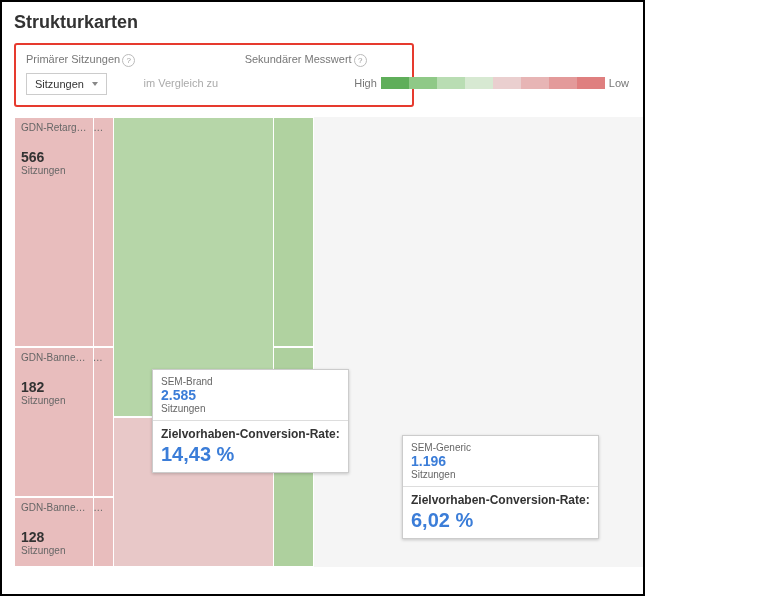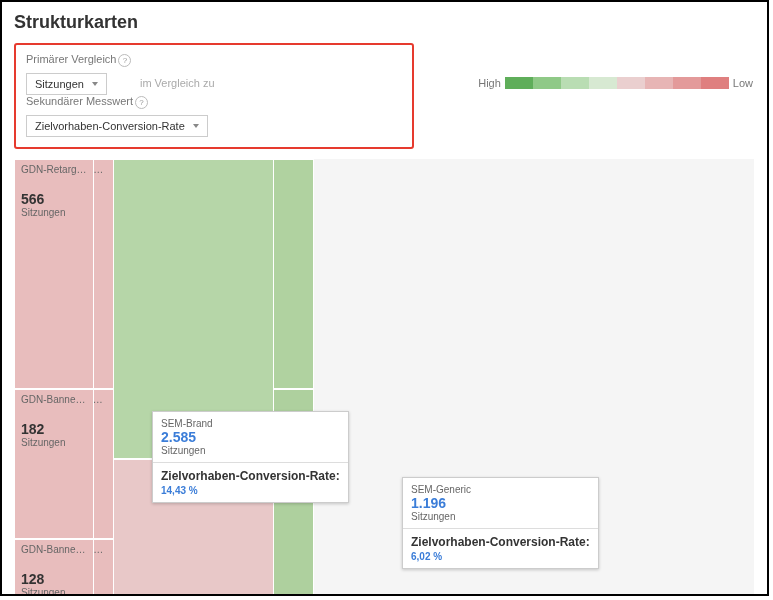--- a/index.html
+++ b/index.html
@@ -1,16 +1,16 @@
 <!DOCTYPE html>
 <html><head>
 <meta charset="utf-8">
 <style>
 html,body{margin:0;padding:0;font-family:Arial,Helvetica,sans-serif;background:#fff;color:#333}
-.frame{border:2px solid #000;width:769px;height:596px;box-sizing:border-box;overflow:hidden;position:relative}
+.frame{border:2px solid #000;width:645px;height:596px;box-sizing:border-box;overflow:hidden;position:relative}
 .titlebar{padding:10px 12px 6px 12px;font-size:18px;font-weight:bold}
 .subbar{padding:0 12px 8px 12px;font-size:11px;color:#555;position:relative}
 .grad-cap{position:absolute;right:10px;top:-2px;font-size:16px}
 .content{padding:4px 12px 0 12px}
 .ctrl-row{border:2px solid #e63a2e;border-radius:3px;padding:8px 10px 10px 10px;display:inline-block;position:relative;width:400px;box-sizing:border-box}
 .metric-group{display:inline-block;vertical-align:top;margin-right:28px}
 .metric-label{font-size:11px;color:#777;margin-bottom:6px}
 .help{display:inline-block;border:1px solid #bbb;border-radius:50%;width:11px;height:11px;font-size:8px;line-height:11px;text-align:center;color:#999;margin-left:2px}
 .dropdown{border:1px solid #ccc;padding:4px 8px;font-size:11px;background:#fff;display:inline-flex;align-items:center;gap:8px;cursor:pointer}
 .dropdown .caret{border-top:4px solid #888;border-left:3px solid transparent;border-right:3px solid transparent;display:inline-block}
@@ -23,56 +23,52 @@
 .cell .nm{color:#666;font-size:10px;white-space:nowrap;overflow:hidden;text-overflow:ellipsis}
 .cell .val{font-weight:bold;font-size:14px;color:#333;margin-top:16px}
 .cell .unit{color:#666;font-size:10px}
 .callout-icon{display:inline-block;width:8px;height:7px;border:1px solid #999;background:#fff;vertical-align:middle;margin-left:2px}
 .tooltip{position:absolute;background:#fff;border:1px solid #ccc;box-shadow:0 1px 3px rgba(0,0,0,.2);font-size:11px;padding:6px 8px;z-index:5;min-width:130px}
 .tooltip .tname{color:#666;font-size:10px}
 .tooltip .tval{color:#3b7dd8;font-size:14px;font-weight:bold}
 .tooltip .tsub{font-size:10px;color:#666}
 .tooltip hr{border:none;border-top:1px solid #ddd;margin:6px -8px}
 .tooltip .trate{font-size:12px;color:#333;font-weight:bold}
-.tooltip .tpct{color:#3b7dd8;font-size:10px;font-weight:bold;margin-top:2px}
+.tooltip .tpct{color:#3b7dd8;font-size:20px;font-weight:bold;margin-top:2px}
 #c0{background:#b0d2a0}
 #c1{background:#aed09e}
 #c2{background:#b6d6a8}
 #c3{background:#e8c8c8}
 #c4{background:#e8bdbd}
 #c5{background:#e8bdbd}
 #c6{background:#e8bdbd}
 #c7{background:#e8bdbd}
 #c8{background:#e8bdbd}
 #c9{background:#e8bdbd}
 </style>
 </head>
 <body>
 
 <div class="frame">
   <div class="titlebar">Strukturkarten</div>
   <div class="content" style="position:relative">
     <div class="ctrl-row">
       <div class="metric-group">
         <div class="metric-label">
-          <span>Primärer Vergleich</span><span class="help">?</span>
+          <span>Primärer Sitzungen</span><span class="help">?</span>
         </div>
         <div class="dropdown">
           <span>Sitzungen</span>
             <span class="caret"></span>
         </div>
       </div>
       <span class="compare-txt">im Vergleich zu</span>
       <div class="metric-group" style="margin-right:0">
         <div class="metric-label">
           <span>Sekundärer Messwert</span><span class="help">?</span>
-        </div>
-        <div class="dropdown">
-          <span>Zielvorhaben-Conversion-Rate</span>
-            <span class="caret"></span>
         </div>
       </div>
     </div>
 
     <div class="legend">
       <span>High</span>
       <div class="bar" id="legend-bar">
           <div class="seg" style="background: rgb(95, 174, 90);"></div>
           <div class="seg" style="background: rgb(143, 201, 135);"></div>
           <div class="seg" style="background: rgb(185, 221, 179);"></div>

